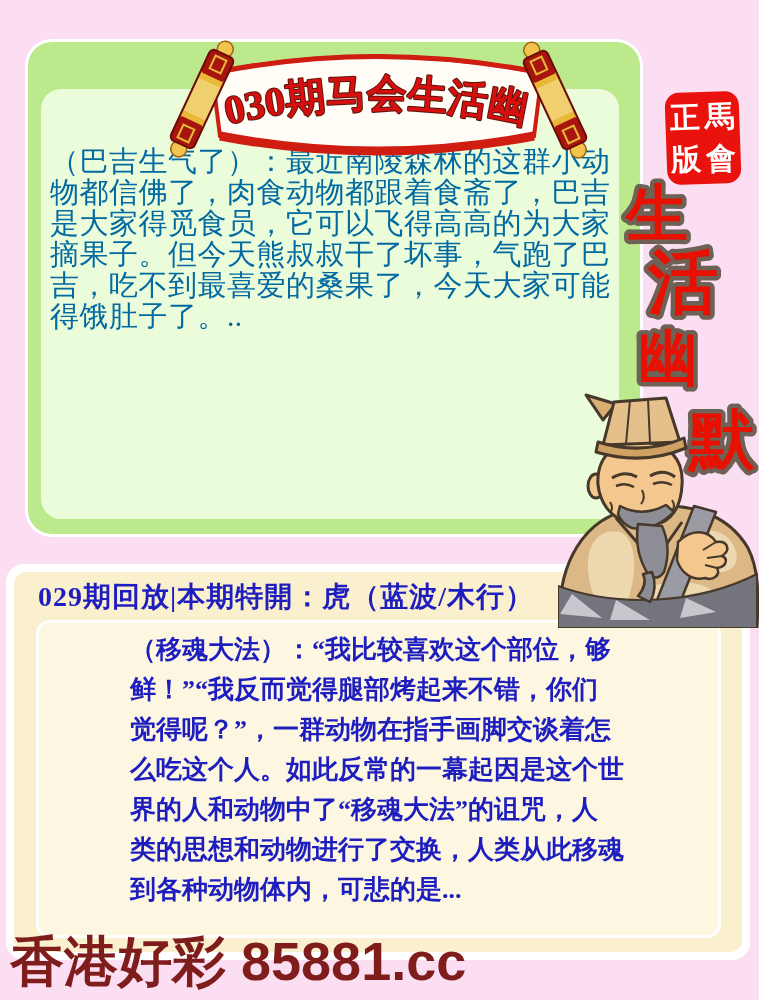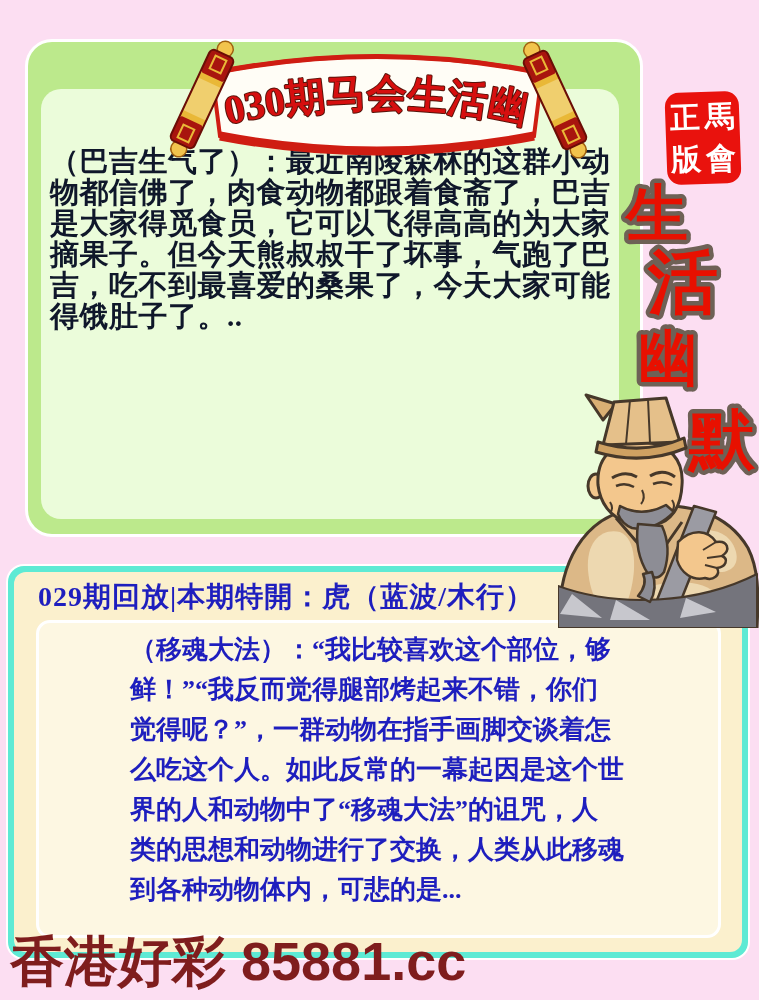--- a/index.html
+++ b/index.html
@@ -13,21 +13,21 @@
     position:absolute; left:28px; top:42px; width:612px; height:492px;
     background:#bce98c; border-radius:24px;
     box-shadow:0 0 0 3px #ffffff;
   }
   .card1-inner{
     position:absolute; left:13px; top:47px; right:21px; bottom:15px;
     background:#ebfcda; border-radius:20px;
   }
   .story1{
     position:absolute; left:22px; top:104px; width:586px;
-    font-size:29px; font-weight:bold; color:#0f172a;
+    font-size:29px; font-weight:normal; color:#0369a1;
     line-height:31px; letter-spacing:0.5px; white-space:pre-line;
   }
   
   .banner{ position:absolute; left:150px; top:36px; width:458px; height:128px; }
   
   .seal{
     position:absolute; left:666px; top:92px; width:74px; height:92px;
     background:#e9120d; border-radius:14px; transform:rotate(-2deg);
     display:grid; grid-template-columns:1fr 1fr; align-items:center; justify-items:center;
     color:#ffffff; font-size:30px; font-weight:bold; line-height:1;
@@ -38,21 +38,21 @@
   .vtitle text{
     font-family:"Liberation Serif",serif; font-weight:bold;
     fill:#e81000; stroke:#6e6156; stroke-width:9px;
     paint-order:stroke; stroke-linejoin:round; text-anchor:middle;
   }
   
   .oldman{ position:absolute; left:558px; top:390px; width:201px; height:238px; }
   
   .card2{
     position:absolute; left:8px; top:566px; width:740px; height:392px;
-    background:#5eead4; border-radius:16px; box-shadow:0 0 0 2px #ffffff;
+    background:#ffffff; border-radius:16px; box-shadow:0 0 0 2px #ffffff;
   }
   .card2-fill{
     position:absolute; left:6px; top:6px; right:6px; bottom:6px;
     background:#fbf0cd; border-radius:12px;
   }
   .recap-header{
     position:absolute; left:30px; top:12px;
     font-size:28px; font-weight:bold; color:#1e1ebe; letter-spacing:1px;
     white-space:nowrap;
   }

